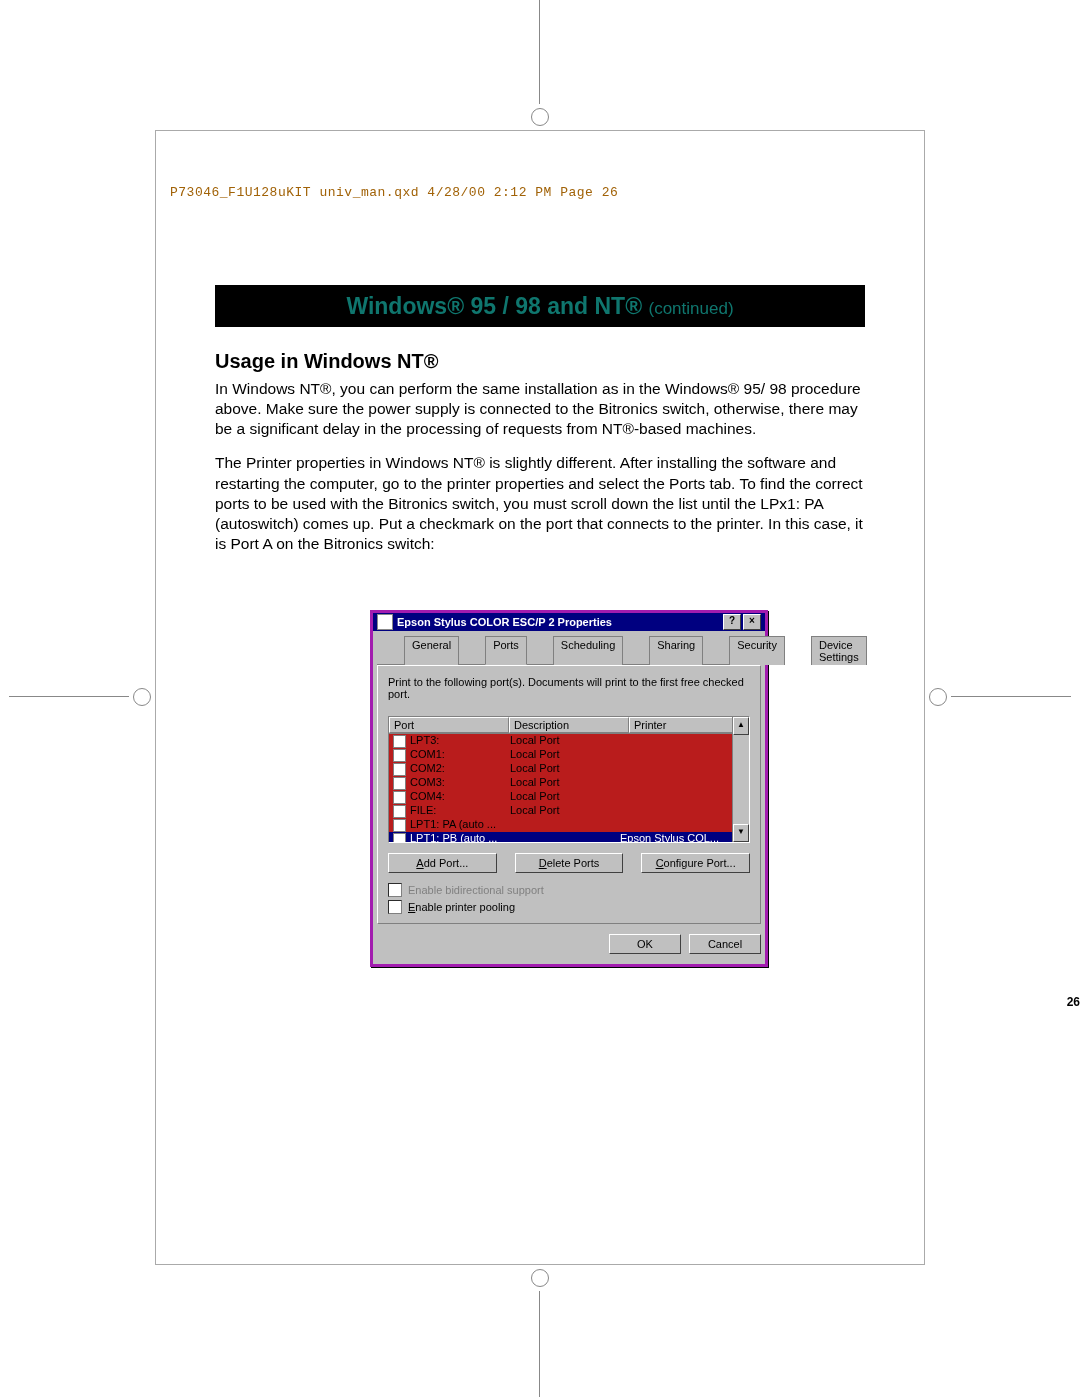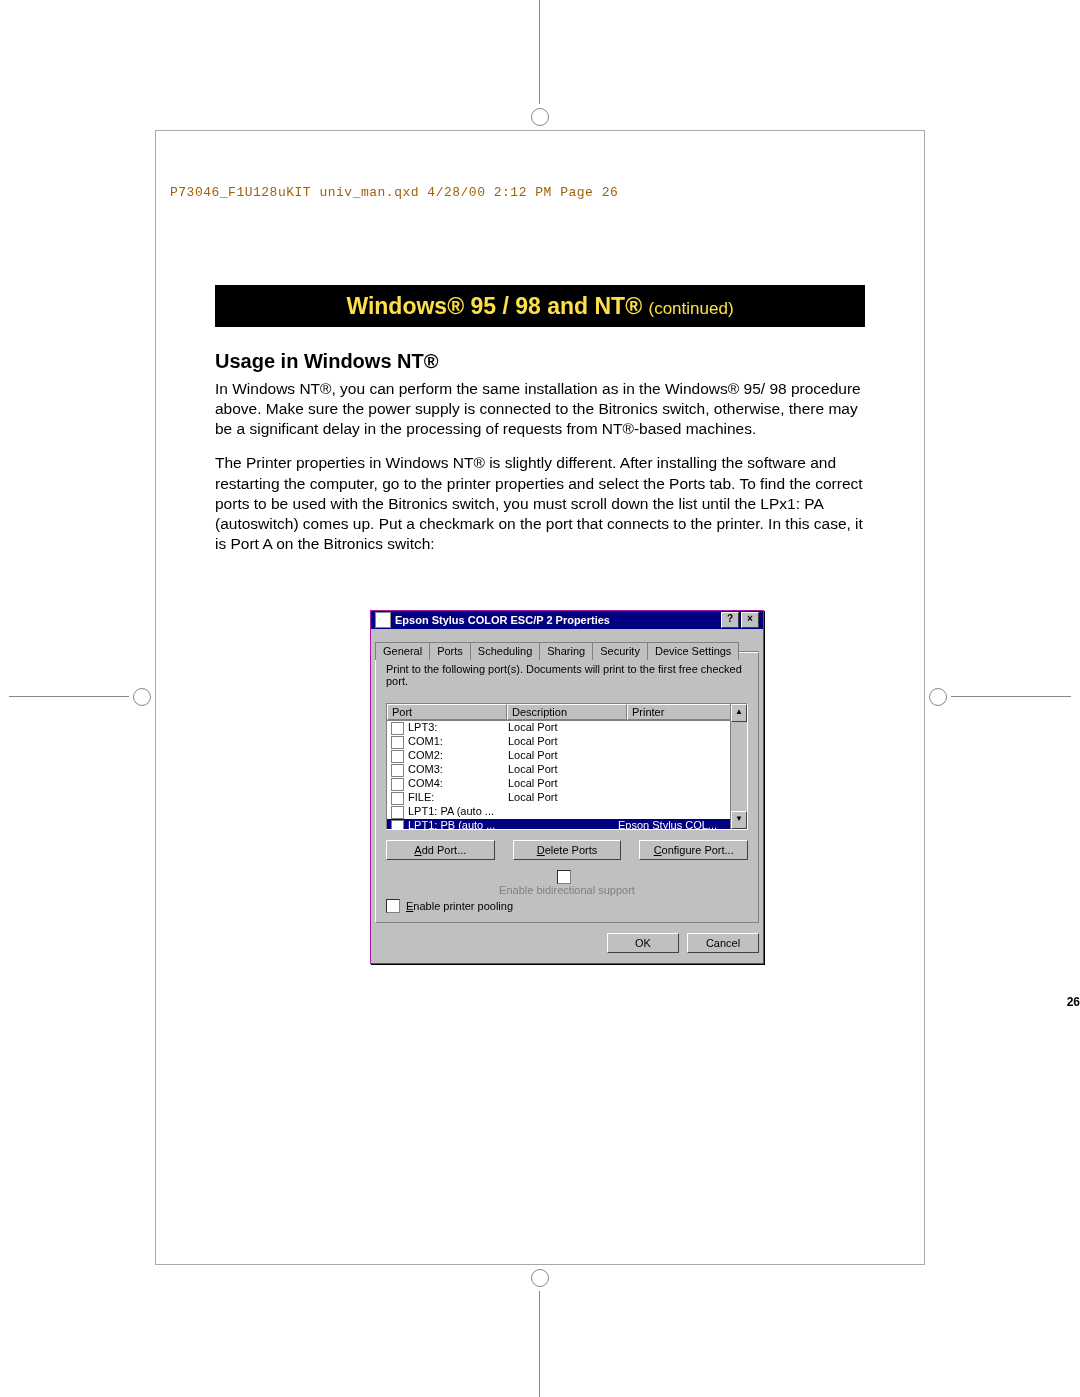--- a/index.html
+++ b/index.html
@@ -64,21 +64,21 @@
     letter-spacing: 0.5px;
   }
 
   .title-bar {
     position: absolute;
     left: 215px;
     top: 285px;
     width: 650px;
     height: 42px;
     background: #000;
-    color: #fde047;
+    color: #0f766e;
     text-align: center;
     font-family: Arial, Helvetica, sans-serif;
     font-weight: bold;
     font-size: 23px;
     line-height: 42px;
   }
   .title-bar .cont {
     font-size: 17px;
     font-weight: normal;
   }
@@ -103,21 +103,21 @@
   }
 
   .dialog {
     position: absolute;
     left: 370px;
     top: 610px;
     width: 392px;
     font-family: 'MS Sans Serif', Tahoma, Arial, sans-serif;
     font-size: 11px;
     background: #c0c0c0;
-    border: 1px solid #a21caf;
+    border: 3px solid #a21caf;
     box-shadow: 1px 1px 0 #000;
   }
   .dtitle {
     background: linear-gradient(#000080,#000080);
     color: #fff;
     height: 18px;
     line-height: 18px;
     padding: 0 4px;
     font-weight: bold;
     display: flex;
@@ -139,22 +139,23 @@
     margin: 4px 4px 0 4px;
     border-bottom: 1px solid #808080;
   }
   .tab {
     padding: 2px 7px;
     border: 1px solid #808080;
     border-bottom: none;
     background:#c0c0c0;
     margin-right:-1px;
     position:relative;
-    top:9px;
+    top:1px;
     font-size:11px;
+    margin-left:27px;
   }
   .tab.active {
     background:#c0c0c0;
     border-bottom:1px solid #c0c0c0;
     z-index:2;
   }
   .tabbody {
     margin: 0 4px 4px 4px;
     border: 1px solid #fff;
     border-right-color:#808080;
@@ -168,21 +169,21 @@
     margin-right:10px;
     position:relative;
   }
   .printer-icon::after{
     content:''; position:absolute; left:4px; top:4px; width:18px; height:12px;
     background:#fff; border:1px solid #aaa;
   }
   .listbox {
     border: 1px solid #808080;
     border-right-color:#fff; border-bottom-color:#fff;
-    background:#ffffff;
+    background:#b91c1c;
     margin-top:6px;
     position:relative;
   }
   .listhead {
     display:flex; background:#c0c0c0; border-bottom:1px solid #808080;
   }
   .listhead div {
     padding:1px 4px; border:1px solid #fff;
     border-right-color:#808080; border-bottom-color:#808080;
     font-size:11px;
@@ -215,21 +216,21 @@
     background:#c0c0c0;
     padding: 3px 0;
     text-align:center;
     font-size:11px;
   }
   .chkrow { display:flex; align-items:center; margin:3px 0; font-size:11px; }
   .chkrow .cb {
     width:12px;height:12px;border:1px inset #808080;background:#fff;
     margin-right:6px;
   }
-  .chkrow.disabled { color:#808080;flex-direction:column; }
+  .chkrow.disabled { color:#808080; }
   .dlg-buttons {
     display:flex; justify-content:flex-end; gap:8px;
     padding: 6px 4px 10px 0;
   }
   .dlg-buttons .winbutton { flex:0 0 70px; }
 
   .page-num {
     position:absolute;
     left:0; right:0;
     top:995px;

